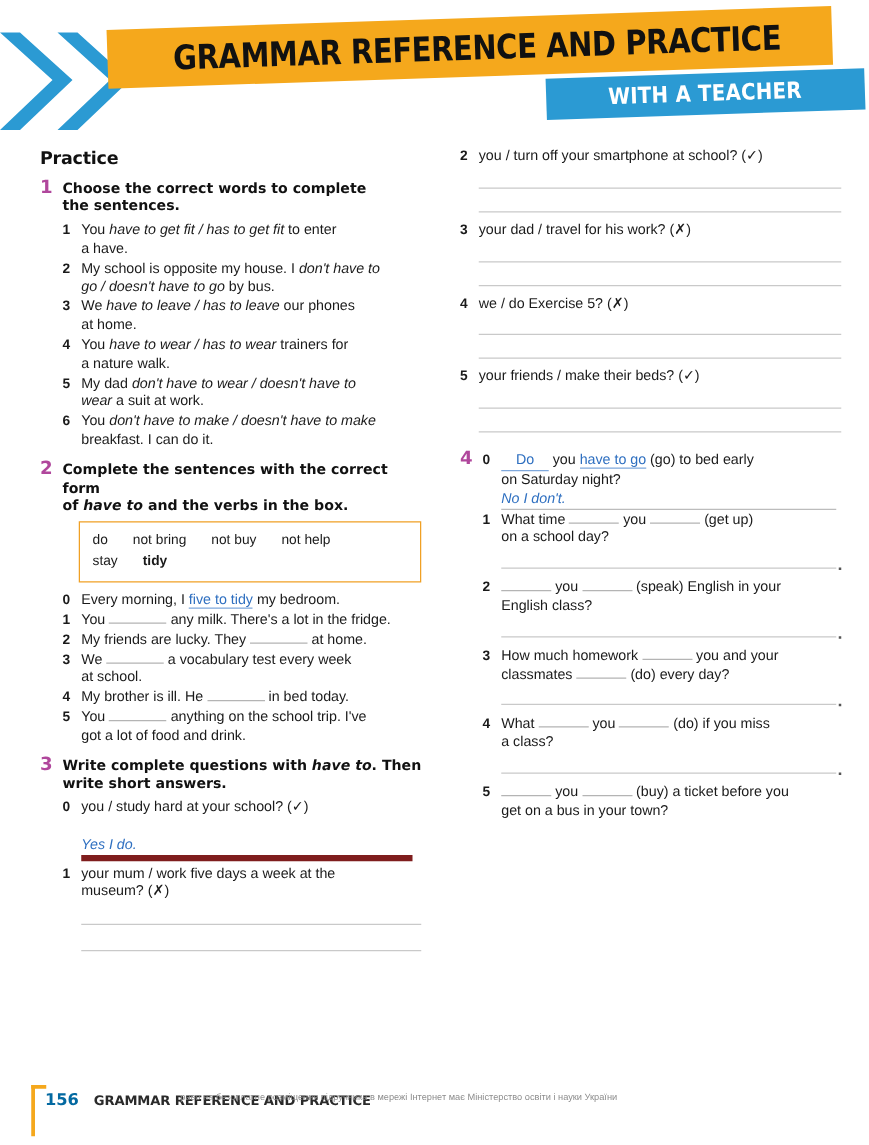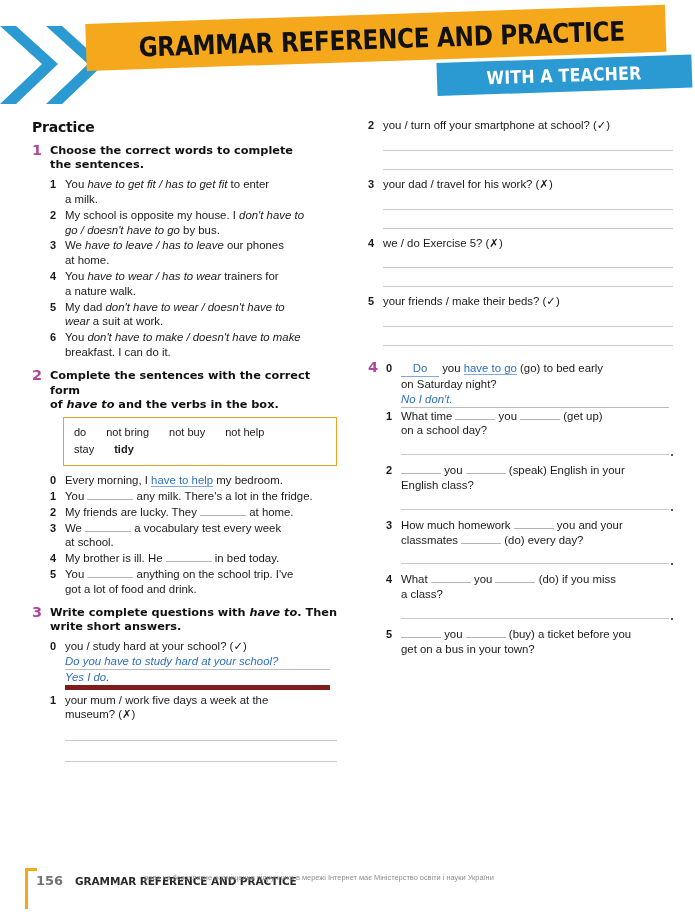--- a/index.html
+++ b/index.html
@@ -142,21 +142,21 @@
   .footer{position:absolute;left:0;bottom:0;width:695px;height:56px;}
   .page-bracket{
     position:absolute;left:25px;top:8px;
     width:9px;height:38px;
     border-left:3px solid #F5A81C;
     border-top:3px solid #F5A81C;
   }
   .page-num{
     position:absolute;left:36px;top:13px;
     font-family:"DejaVu Sans", sans-serif;
-    font-weight:bold;font-size:13px;color:#737373;
+    font-weight:bold;font-size:13px;color:#0369a1;
   }
   .footer-title{
     position:absolute;left:75px;top:15px;
     font-family:"DejaVu Sans", sans-serif;
     font-weight:bold;font-size:10.5px;color:#2a2a2a;
     letter-spacing:-0.1px;
   }
   .watermark{
     position:absolute;left:0;top:12px;width:638px;
     text-align:center;
@@ -192,21 +192,21 @@
   <div class="ex">
     <div class="ex-num">1</div>
     <div class="ex-rubric">
       <span>Choose the correct words to complete</span><br>
       <span>the sentences.</span>
     </div>
     <ul class="items">
       <li class="item">
         <span class="item-n">1</span>
         <span>You </span><i>have to get fit / has to get fit</i><span> to enter</span><br>
-        <span>a milk.</span>
+        <span>a have.</span>
       </li>
       <li class="item">
         <span class="item-n">2</span>
         <span>My school is opposite my house. I </span><i>don't have to</i><br>
         <i>go / doesn't have to go</i><span> by bus.</span>
       </li>
       <li class="item">
         <span class="item-n">3</span>
         <span>We </span><i>have to leave / has to leave</i><span> our phones</span><br>
         <span>at home.</span>
@@ -237,21 +237,21 @@
     </div>
 
     <div class="wordbox">
       <span class="w">do</span><span class="w">not bring</span><span class="w">not buy</span><span class="w">not help</span><br>
       <span class="w">stay</span><span class="w w-strong">tidy</span>
     </div>
 
     <ul class="items">
       <li class="item">
         <span class="item-n">0</span>
-        <span>Every morning, I </span><span class="ans-blue-u">have to help</span><span> my bedroom.</span>
+        <span>Every morning, I </span><span class="ans-blue-u">five to tidy</span><span> my bedroom.</span>
       </li>
       <li class="item">
         <span class="item-n">1</span>
         <span>You </span><span class="gap gap-m"></span><span> any milk. There's a lot in the fridge.</span>
       </li>
       <li class="item">
         <span class="item-n">2</span>
         <span>My friends are lucky. They </span><span class="gap gap-m"></span><span> at home.</span>
       </li>
       <li class="item">
@@ -274,21 +274,21 @@
   <div class="ex">
     <div class="ex-num">3</div>
     <div class="ex-rubric">
       <span>Write complete questions with </span><i>have to</i><span>. Then</span><br>
       <span>write short answers.</span>
     </div>
     <ul class="items">
       <li class="item">
         <span class="item-n">0</span>
         <span>you / study hard at your school? (✓)</span><br>
-        <span class="ans-ital" style="border-bottom:1px solid #bcbcbc;display:inline-block;width:265px;">Do you have to study hard at your school?</span><br>
+        <br>
         <span class="ans-ital" style="border-bottom:5px solid #7f1d1d;display:inline-block;width:265px;">Yes I do.</span>
       </li>
       <li class="item" style="margin-top:3px;">
         <span class="item-n">1</span>
         <span>your mum / work five days a week at the</span><br>
         <span>museum? (✗)</span>
       </li>
     </ul>
     <div class="wline" style="margin-top:18px;"></div>
     <div class="wline" style="margin-top:20px;"></div>

